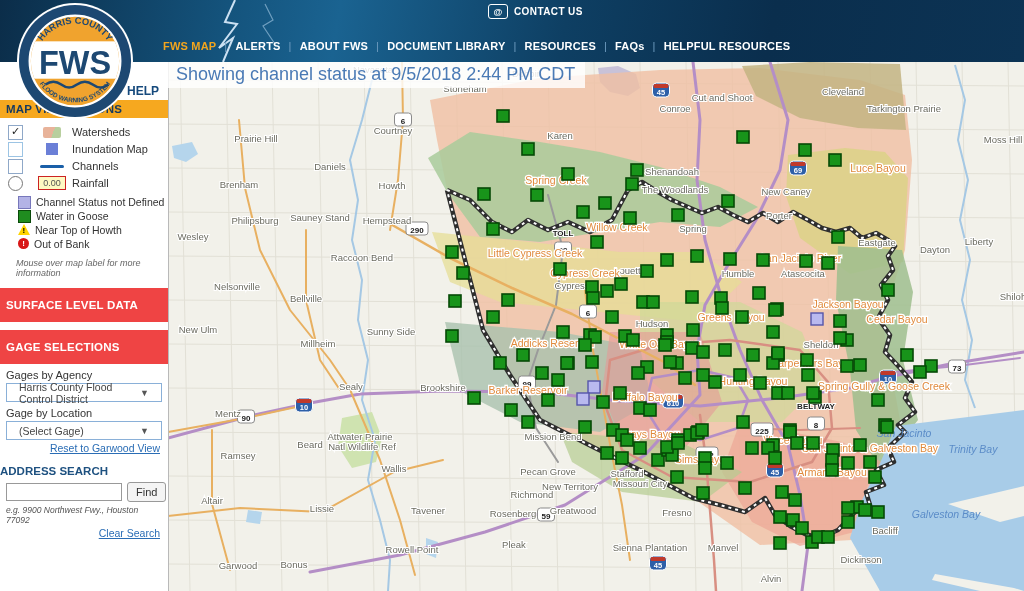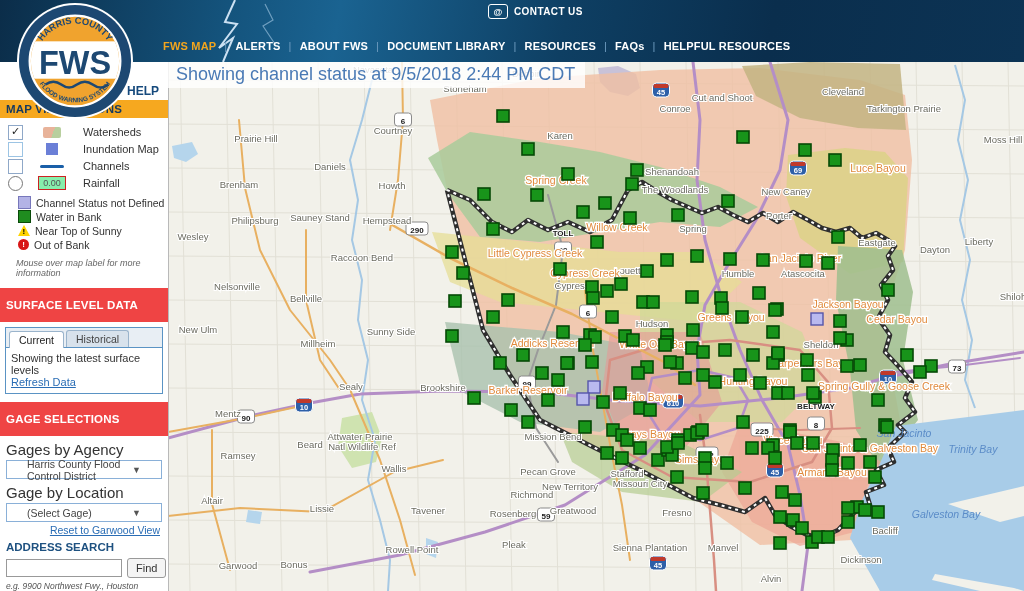--- a/index.html
+++ b/index.html
@@ -32,62 +32,62 @@
   #sidebar{position:absolute;left:0;top:62px;width:168px;height:529px;background:#fff;
     border-right:1px solid #b9b9b9;font-size:11px;color:#333;z-index:5;}
   #help{position:absolute;top:22px;right:9px;display:flex;align-items:center;gap:12px;
     color:#15497c;font-weight:bold;font-size:12px;cursor:pointer;}
   .q-icon{width:13px;height:13px;border-radius:50%;background:#15497c;color:#fff;font-size:9px;
     display:flex;align-items:center;justify-content:center;font-weight:bold;}
   .sec-orange{margin-top:38px;background:#f6a81f;color:#163a5f;font-weight:bold;
     font-size:11.5px;padding:3px 6px;letter-spacing:.2px;}
   .sec-blue{background:#ef4444;color:#fff;font-weight:bold;font-size:11.5px;
     padding:11px 6px;margin-top:8px;letter-spacing:.2px;}
-  .sec-plain{color:#1e5180;font-weight:bold;font-size:11.5px;padding:3px 6px;margin-top:2px;}
+  .sec-plain{color:#1e5180;font-weight:bold;font-size:11.5px;padding:3px 0;margin-top:8px;}
 
   #mvo-rows{padding:6px 0 0 0;}
   .mvo-row{display:flex;align-items:center;height:16px;margin:0 0 1px 0;}
   .ctrl{width:13px;height:13px;margin-left:8px;flex:none;}
   .cb{border:1px solid #8fa8c8;background:#fff;font-size:11px;line-height:11px;text-align:center;color:#222;}
   .cb.lite{border-color:#9cc4e4;}
   .radio{border:1px solid #777;border-radius:50%;background:#fff;position:relative;}
   .radio.on::after{content:"";position:absolute;left:3px;top:3px;width:5px;height:5px;border-radius:50%;background:#222;}
   .mvo-icon{width:30px;margin-left:14px;flex:none;display:flex;justify-content:center;}
-  .mvo-label{margin-left:16px;}
+  .mvo-label{margin-left:5px;}
   .swatch-ws{width:18px;height:11px;border-radius:2px;
     background:linear-gradient(110deg,#e8b39a 55%,#b8cf9e 55%);}
   .swatch-line{width:24px;height:3px;background:#1a5fa8;border-radius:2px;}
   .swatch-inund{width:12px;height:12px;background:#6b7fd7;}
-  .swatch-rain{width:26px;height:12px;border:1px solid #cc2222;background:#86efac;color:#555;
+  .swatch-rain{width:26px;height:12px;border:1px solid #cc2222;background:#fef9c3;color:#555;
     font-size:9px;display:flex;align-items:center;justify-content:center;}
   .swatch-green{width:12px;height:12px;background:#1f8c1f;border:1px solid #0a4a0a;}
   #legend{padding:4px 0 0 0;}
-  .leg-row{display:flex;align-items:center;height:13px;margin:0 0 1px 18px;font-size:10.5px;}
+  .leg-row{display:flex;height:13px;margin:0 0 1px 18px;font-size:10.5px;}
   .leg-icon{width:11px;height:11px;margin-right:5px;flex:none;}
   .leg-purple{background:#b3b3e6;border:1px solid #7777bb;}
   .leg-green{background:#1f8c1f;border:1px solid #0a4a0a;}
   .leg-tri{width:0;height:0;border-left:6px solid transparent;border-right:6px solid transparent;
     border-bottom:11px solid #ffd400;position:relative;}
   .leg-tri::after{content:"!";position:absolute;left:-1.5px;top:2px;font-size:8px;font-weight:bold;color:#000;}
   .leg-red{background:#d81717;border-radius:50%;color:#fff;font-size:8px;font-weight:bold;
     display:flex;align-items:center;justify-content:center;}
   .note{font-style:italic;font-size:9px;color:#666;padding:6px 6px 2px 16px;}
 
   .slb-box{border:1px solid #5a93c4;margin:5px 5px 0 5px;background:#fff;}
   .tabs{display:flex;background:#e8eef4;border-bottom:1px solid #5a93c4;padding:2px 0 0 3px;gap:2px;}
   .tab{font-size:10.5px;padding:2px 9px;border:1px solid #9ab4cc;border-bottom:none;
     border-radius:3px 3px 0 0;background:#d8e2ec;color:#444;cursor:pointer;}
   .tab.active{background:#fff;color:#222;position:relative;top:1px;}
   .slb-body{padding:4px 5px 5px 5px;font-size:11px;}
   a.lnk{color:#2a6db5;text-decoration:underline;cursor:pointer;}
   .lnk-row{text-align:right;padding:2px 8px 0 0;font-size:10.5px;}
 
-  .field-label{padding:5px 6px 2px 6px;font-size:15px;color:#333;}
+  .field-label{padding:5px 6px 2px 6px;font-size:11px;color:#333;}
   .fakeselect{margin:0 6px;border:1px solid #8ab0d8;background:#fff;height:17px;display:flex;
-    align-items:center;justify-content:space-between;padding:0 20px;font-size:10.5px;color:#444;cursor:pointer;}
+    align-items:center;justify-content:space-between;padding:0 12px;font-size:10.5px;color:#444;cursor:pointer;}
   .fakeselect .arr{color:#555;font-size:9px;}
 
   #addr-row{display:flex;align-items:center;gap:5px;padding:2px 6px 0 6px;}
   #addr-input{width:108px;height:16px;border:1px solid #999;font-size:10.5px;padding:0 3px;}
   #find-btn{height:20px;padding:0 8px;font-size:11px;background:#f4f4f4;border:1px solid #999;
     border-radius:3px;cursor:pointer;color:#333;}
   .hint{font-style:italic;font-size:8.5px;color:#555;padding:3px 6px 0 6px;}
 
   
   #map{position:absolute;left:168px;top:62px;width:856px;height:529px;background:#f2f1ea;overflow:hidden;}
@@ -194,44 +194,34 @@
           <div class="mvo-label">Rainfall</div>
         </div>
       </div>
   <div id="legend">
         <div class="leg-row">
           <div class="leg-icon leg-purple"></div>
           <span>Channel Status not Defined</span>
         </div>
         <div class="leg-row">
           <div class="leg-icon leg-green"></div>
-          <span>Water in Bank</span>
+          <span>Water in Goose</span>
         </div>
         <div class="leg-row">
           <div class="leg-icon leg-tri"></div>
-          <span>Near Top of Sunny</span>
+          <span>Near Top of Howth</span>
         </div>
         <div class="leg-row">
           <div class="leg-icon leg-red">!</div>
           <span>Out of Bank</span>
         </div>
       </div>
   <div class="note">Mouse over map label for more information</div>
 
   <div class="sec-blue">SURFACE LEVEL DATA</div>
-  <div class="slb-box">
-    <div class="tabs">
-      <div class="tab active">Current</div>
-      <div class="tab">Historical</div>
-    </div>
-    <div class="slb-body">
-      <div>Showing the latest surface levels</div>
-      <a class="lnk">Refresh Data</a>
-    </div>
-  </div>
 
   <div class="sec-blue">GAGE SELECTIONS</div>
   <div class="field-label">Gages by Agency</div>
   <div class="fakeselect">
     <span>Harris County Flood Control District</span>
     <span class="arr">▼</span>
   </div>
   <div class="field-label">Gage by Location</div>
   <div class="fakeselect">
     <span>(Select Gage)</span>

